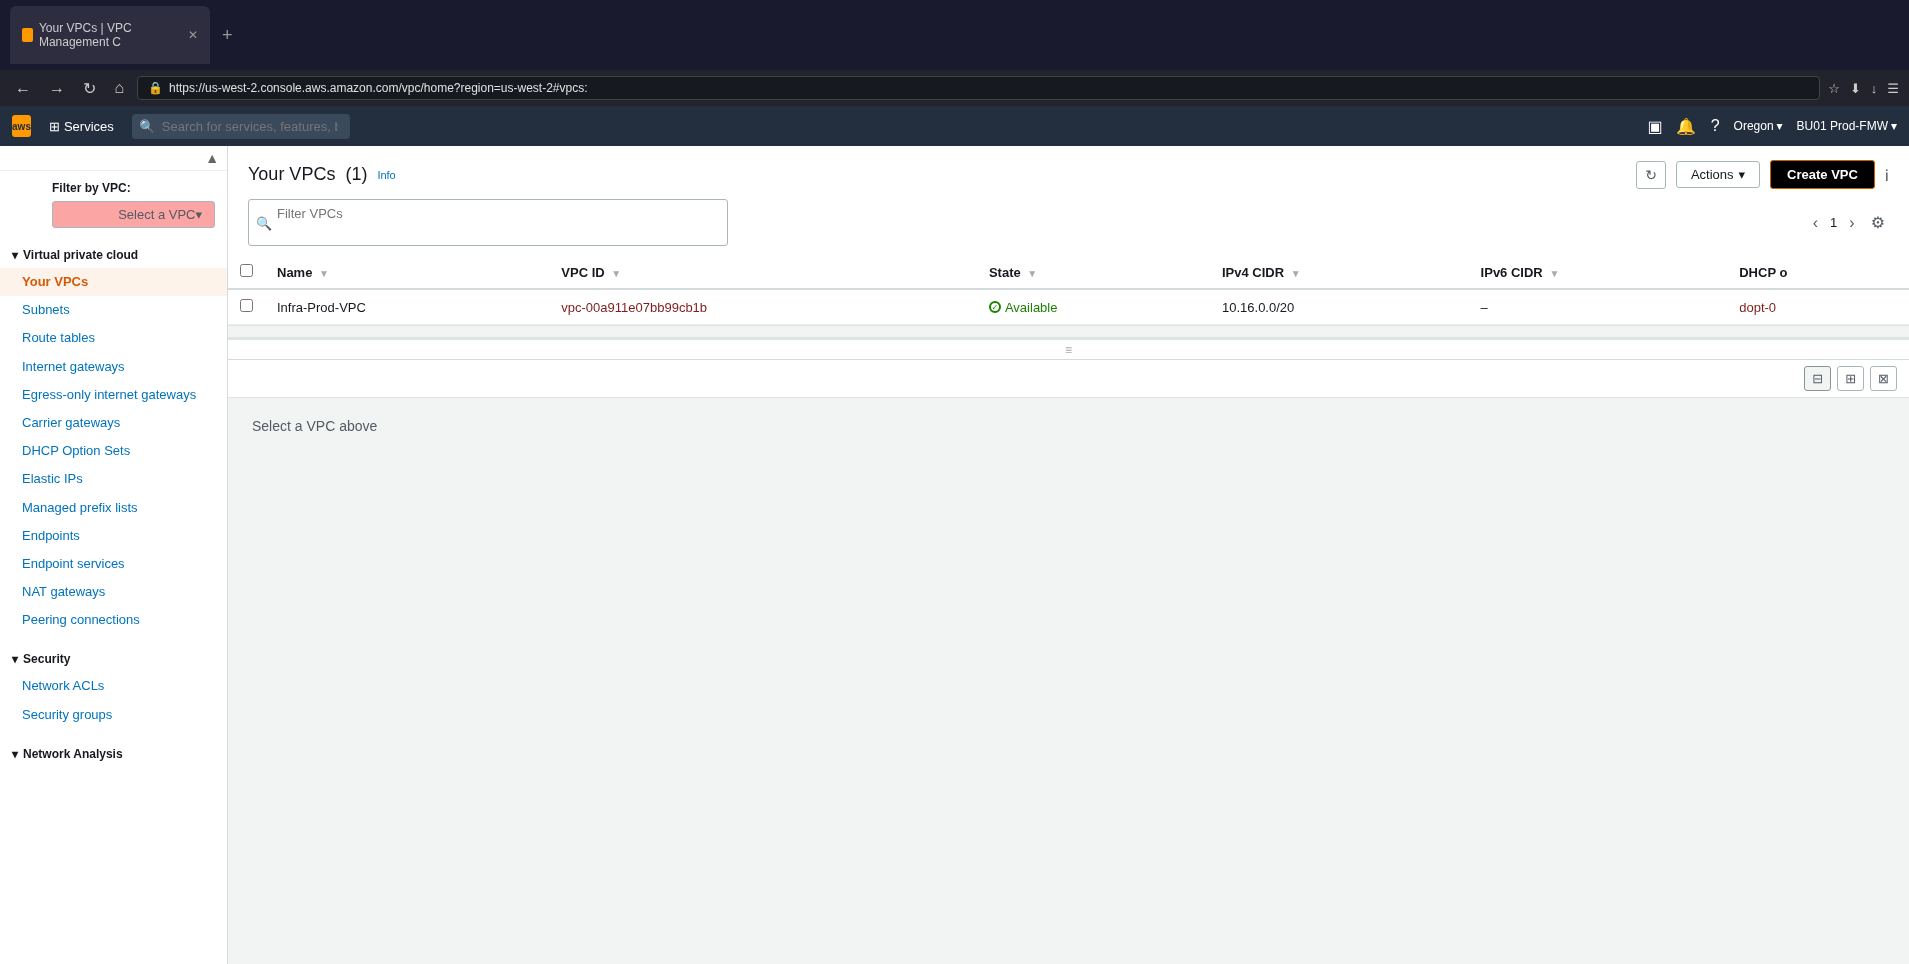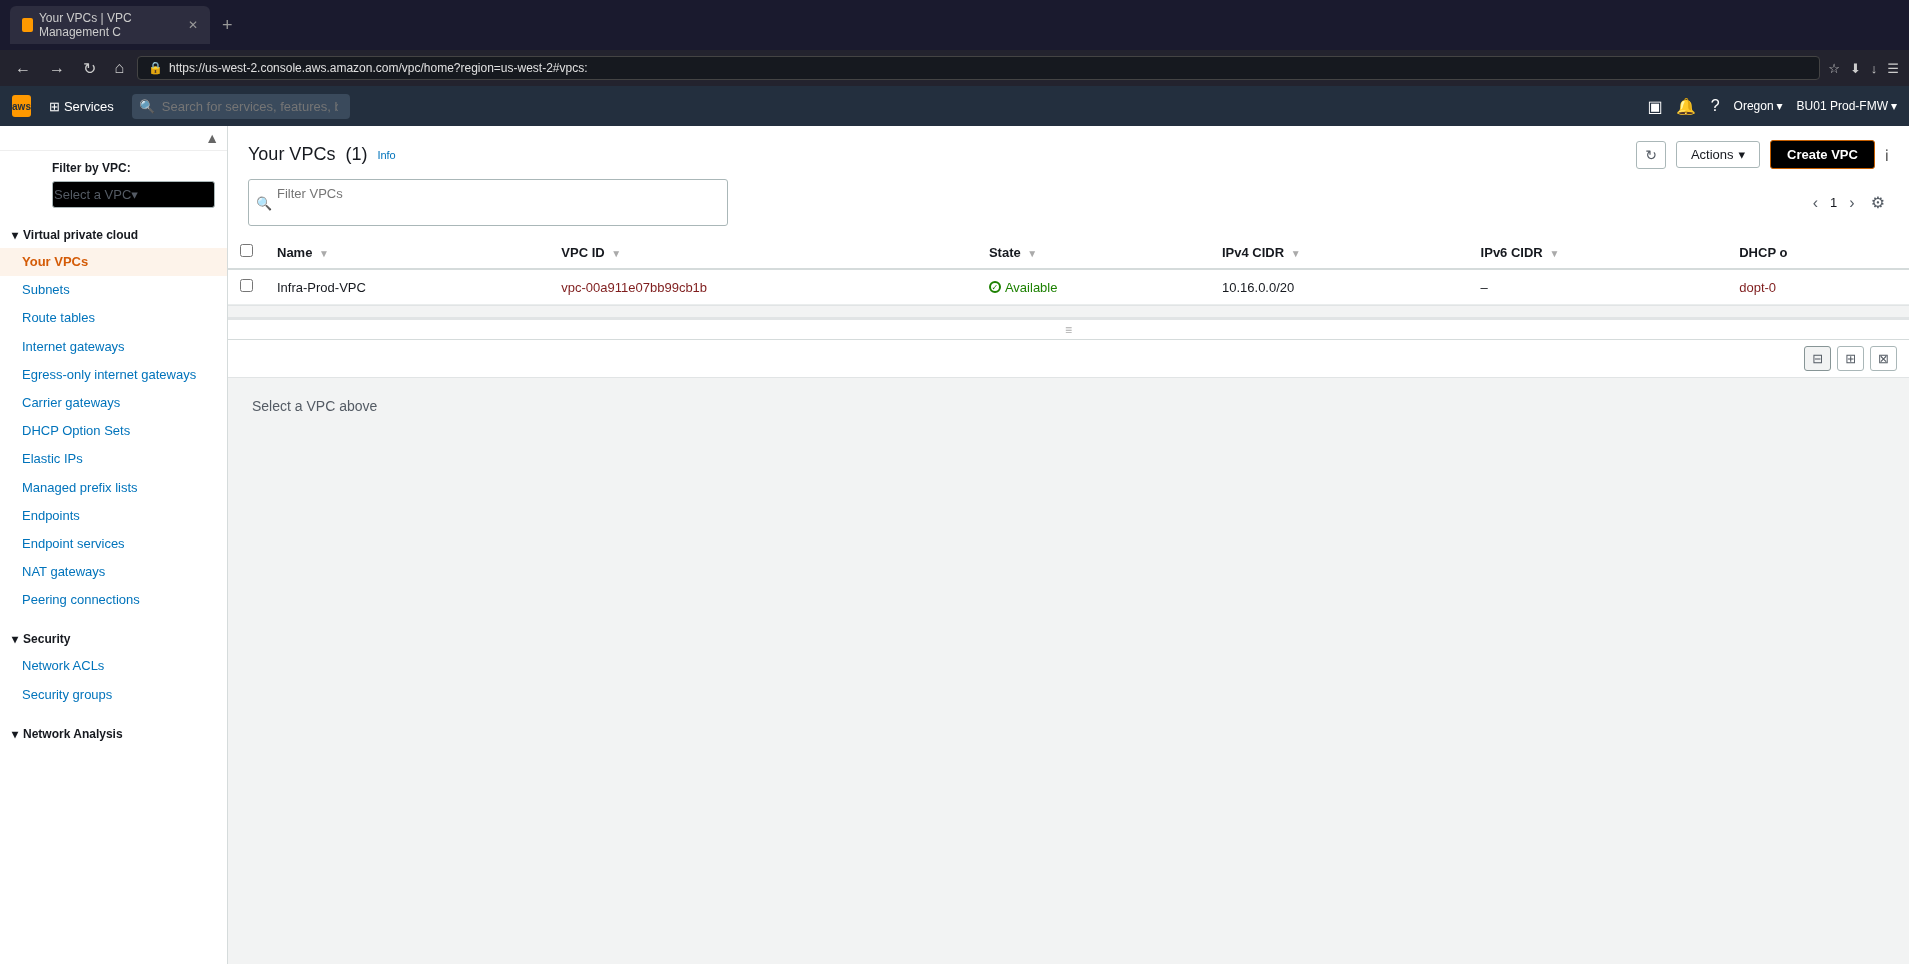--- a/index.html
+++ b/index.html
@@ -9,21 +9,21 @@
     .browser-chrome {
       background: #1a1a2e;
       padding: 6px 10px;
       display: flex;
       align-items: center;
       gap: 8px;
     }
     .browser-tab {
       background: #2d2d3f;
       color: #ccc;
-      padding: 5px 12px;
+      padding: 15px 12px;
       border-radius: 6px 6px 0 0;
       font-size: 12px;
       display: flex;
       align-items: center;
       gap: 6px;
       max-width: 200px;
     }
     .browser-tab .tab-favicon {
       width: 14px; height: 14px;
       background: #f90; border-radius: 2px;
@@ -148,28 +148,28 @@
       margin-left: 40px;
     }
     .filter-vpc-label {
       font-size: 12px; font-weight: 600; color: #16191f; margin-bottom: 6px;
       display: block;
     }
     .filter-vpc-select {
       width: 100%;
       border: 1px solid #aab7b8;
       border-radius: 3px;
-      padding: 5px 1px;
+      padding: 5px 12px;
       font-size: 13px;
       color: #545b64;
-      background: #000000;
-      cursor: pointer;
-      display: flex;
-      align-items: center;
-      justify-content: flex-start;
+      background: #fca5a5;
+      cursor: pointer;
+      display: flex;
+      align-items: center;
+      justify-content: flex-end;
     }
 
     .sidebar-section {
       padding: 6px 0;
     }
     .sidebar-section-header {
       padding: 6px 12px;
       font-size: 12px;
       font-weight: 700;
       color: #16191f;

